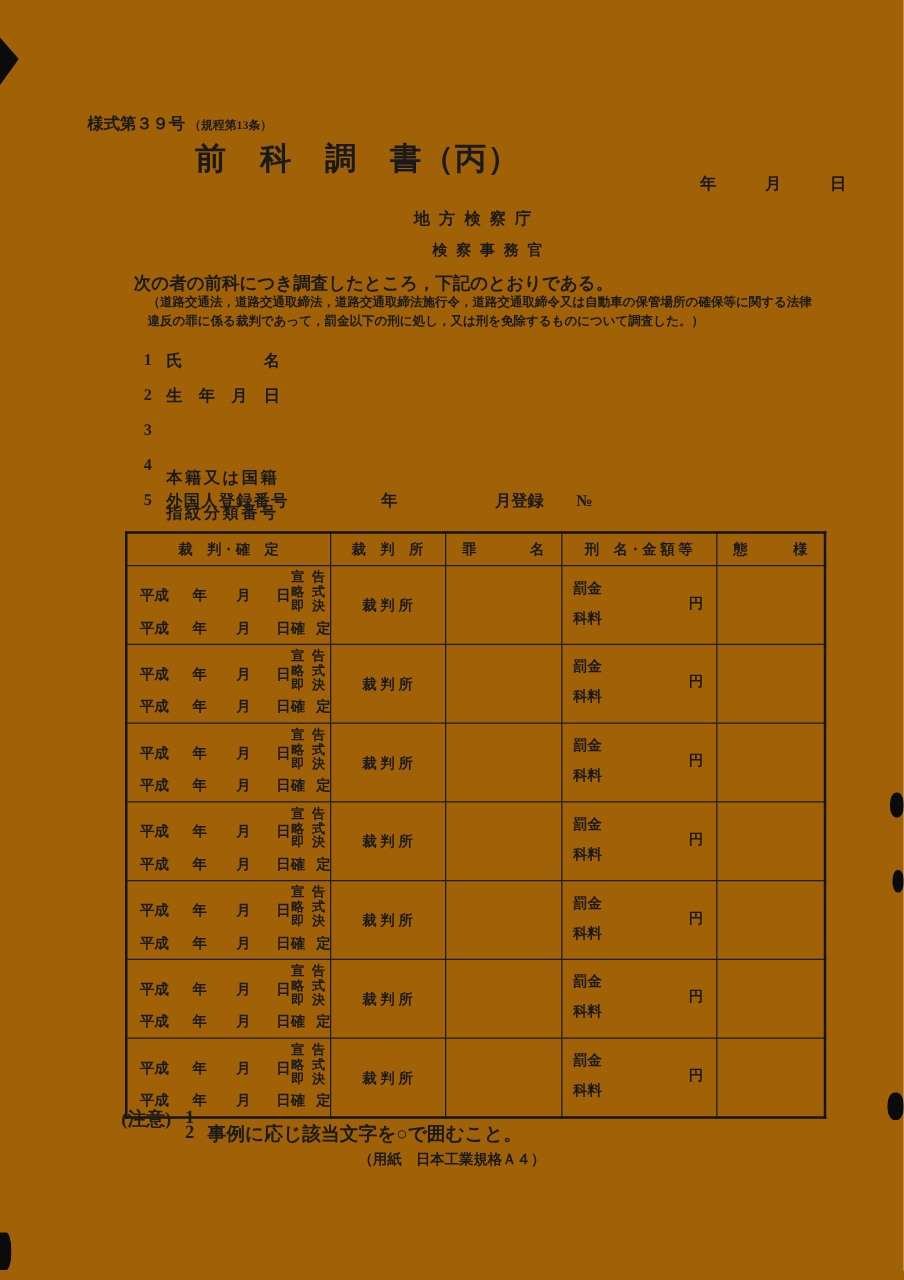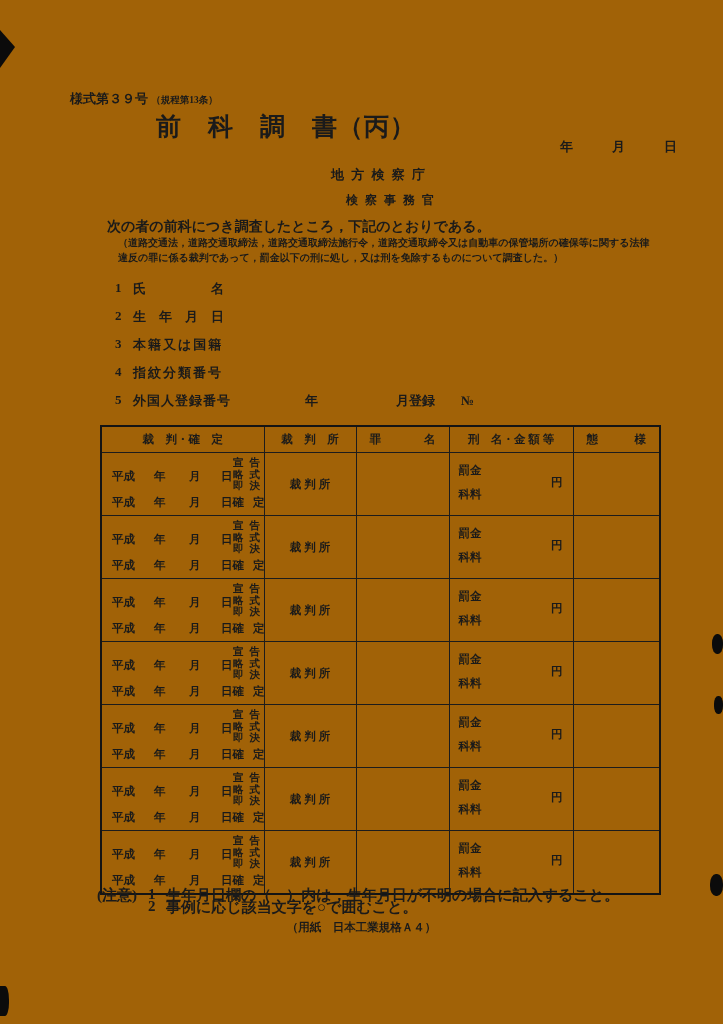--- a/index.html
+++ b/index.html
@@ -25,21 +25,21 @@
 
   
   .intro{left:107px;top:218px;font-size:14px;}
   .intro-note{left:118px;top:235px;font-size:10px;line-height:15px;width:560px;white-space:nowrap;}
 
   
   .field{position:absolute;left:0;width:723px;height:18px;font-size:13px;}
   .fno{position:absolute;left:115px;}
   .flabel{position:absolute;left:133px;}
   .fvalue{position:absolute;}
-  .ls2{letter-spacing:2px;}
+  .ls2{letter-spacing:2px;margin-top:37px;}
   .ls1{letter-spacing:1px;}
 
   
   .rtable{
     position:absolute;left:100px;top:425px;width:559px;
     border-collapse:collapse;table-layout:fixed;
     border:2.4px solid #141414;
   }
   .rtable th,.rtable td{border:1.8px solid #1c1c1c;padding:0;font-weight:600;}
   .rtable th{height:25px;font-size:11.5px;text-align:center;vertical-align:middle;}
@@ -479,18 +479,17 @@
         </td>
         <td>
             <div class="cb"></div>
           </td>
       </tr>
       </tbody>
   </table>
 
   <span class="abs note n-label">(注意)</span>
   <span class="abs note n1-no">1</span>
-  <span class="abs note n1-tx">生年月日欄の（　）内は，生年月日が不明の場合に記入すること。</span>
   <span class="abs note n2-no">2</span>
   <span class="abs note n2-tx">事例に応じ該当文字を○で囲むこと。</span>
   <div class="abs paper-note">（用紙　日本工業規格Ａ４）</div>
 
 </div>
 
 </body></html>

